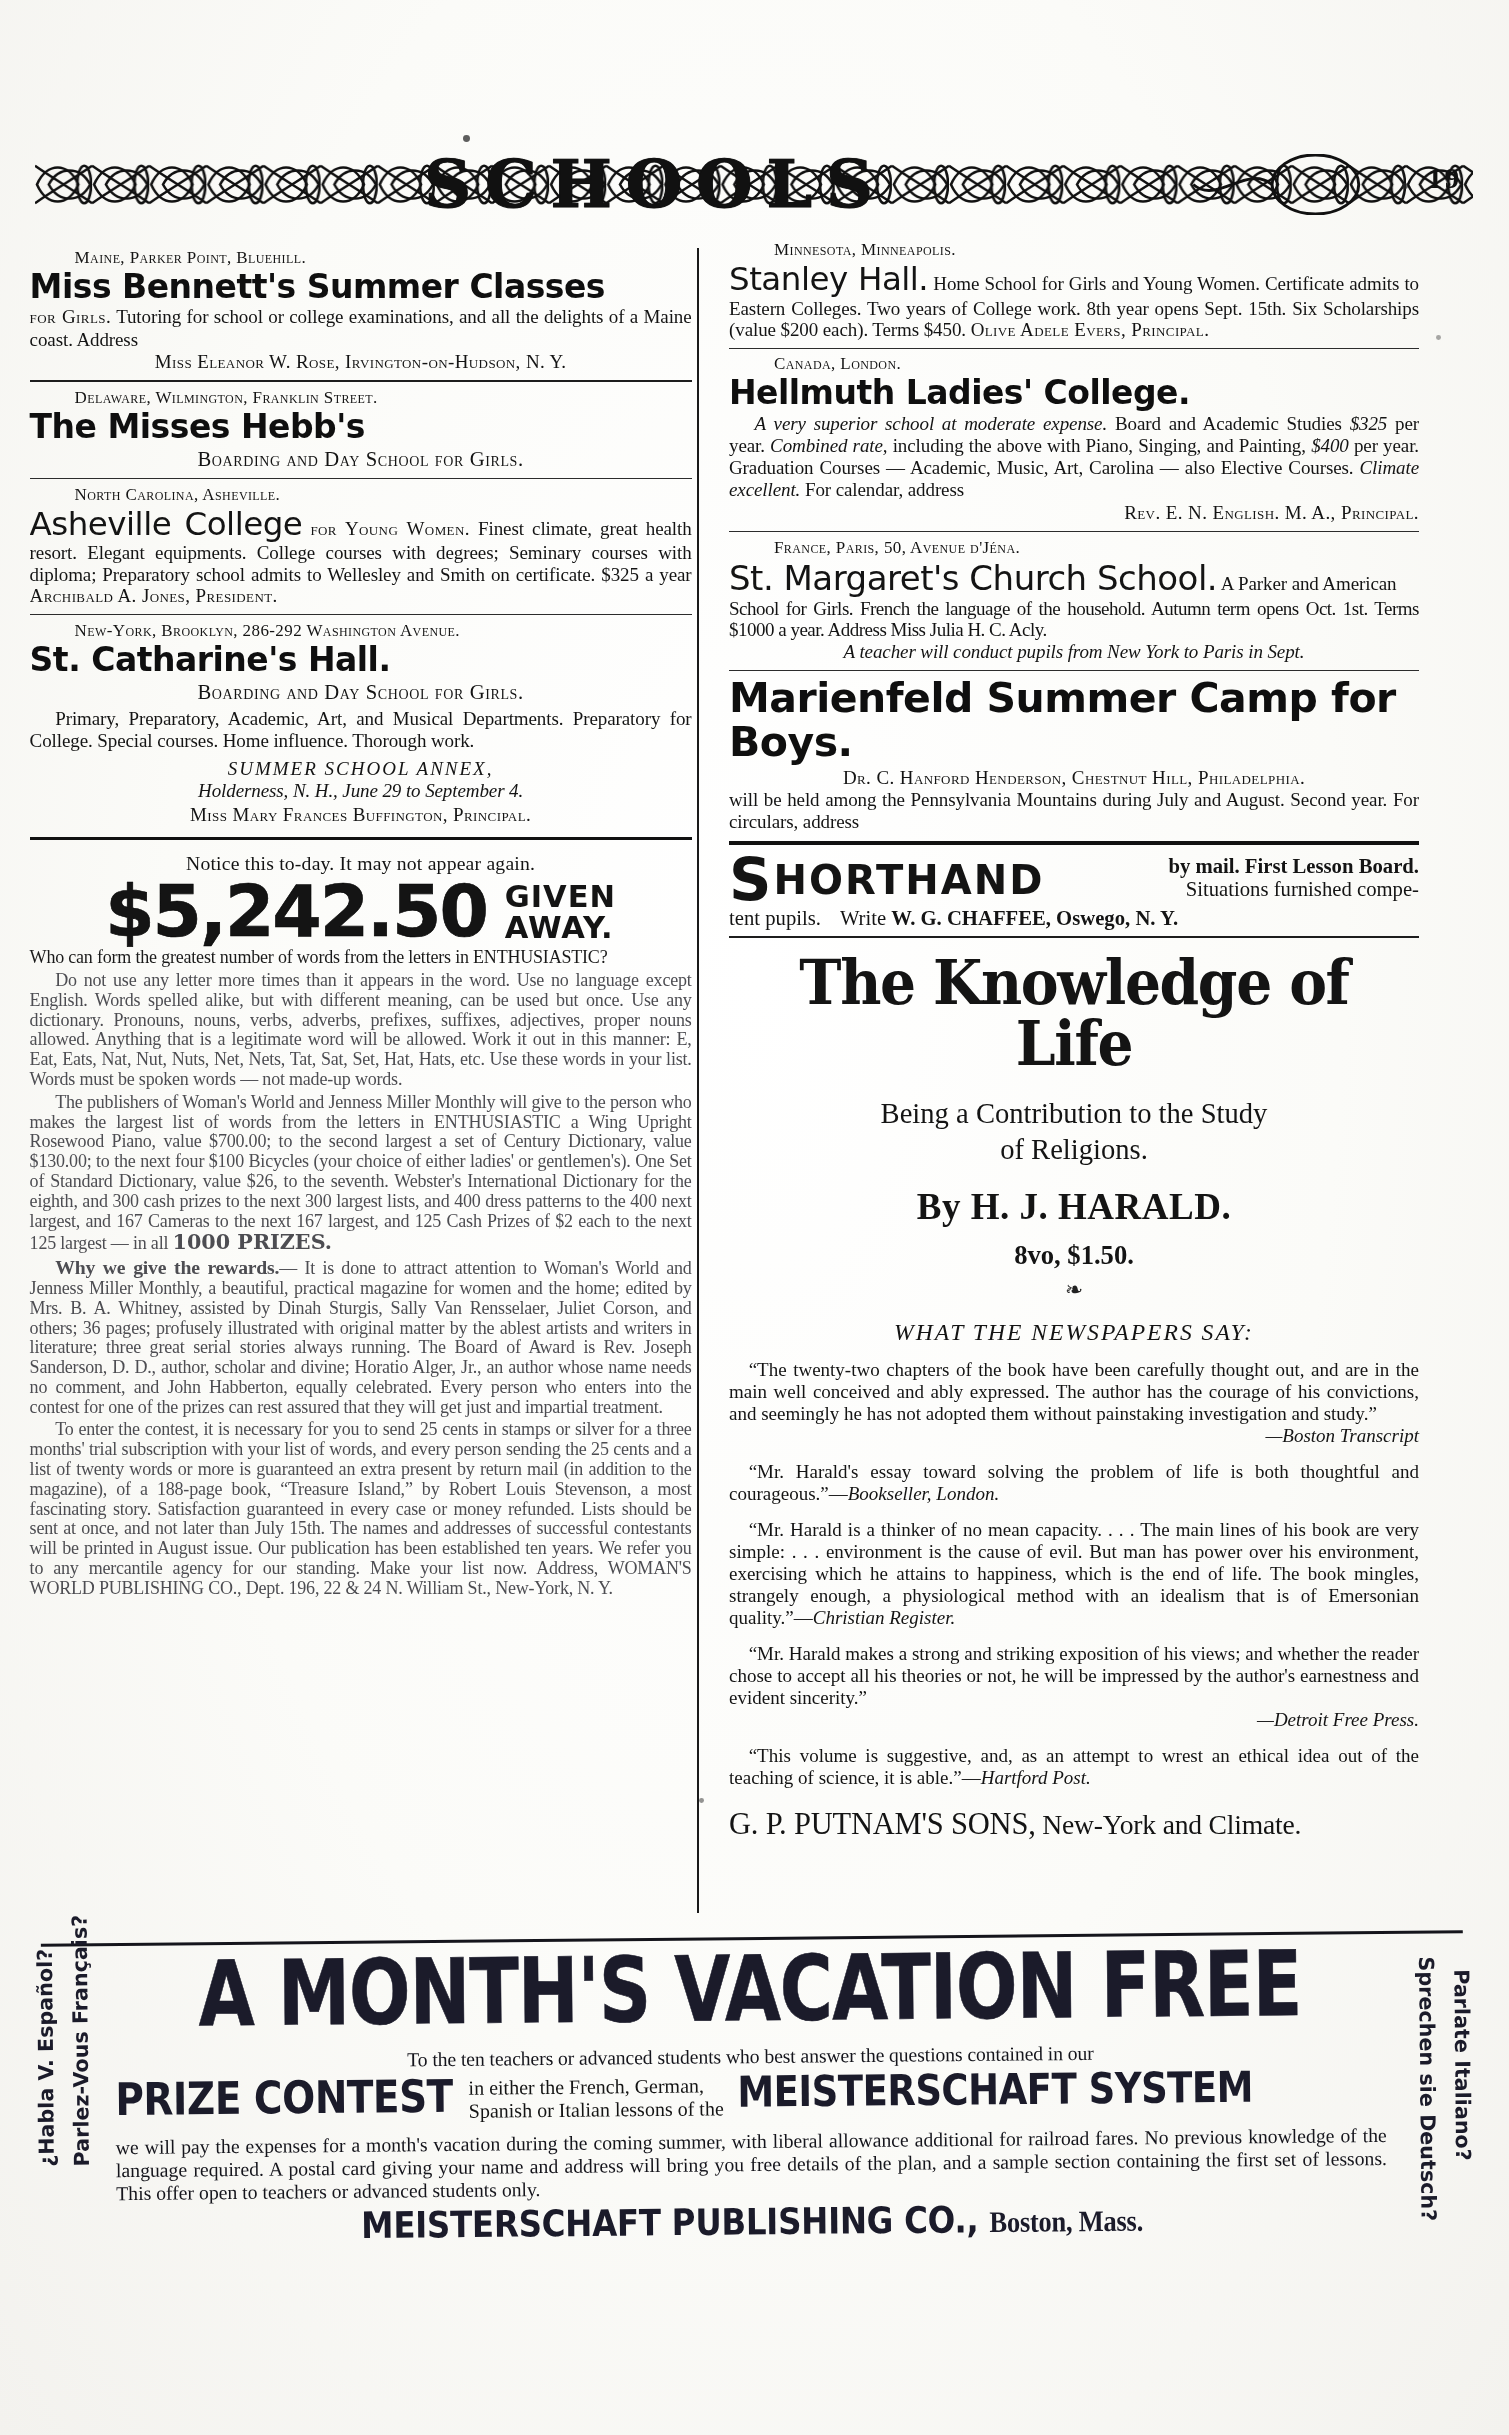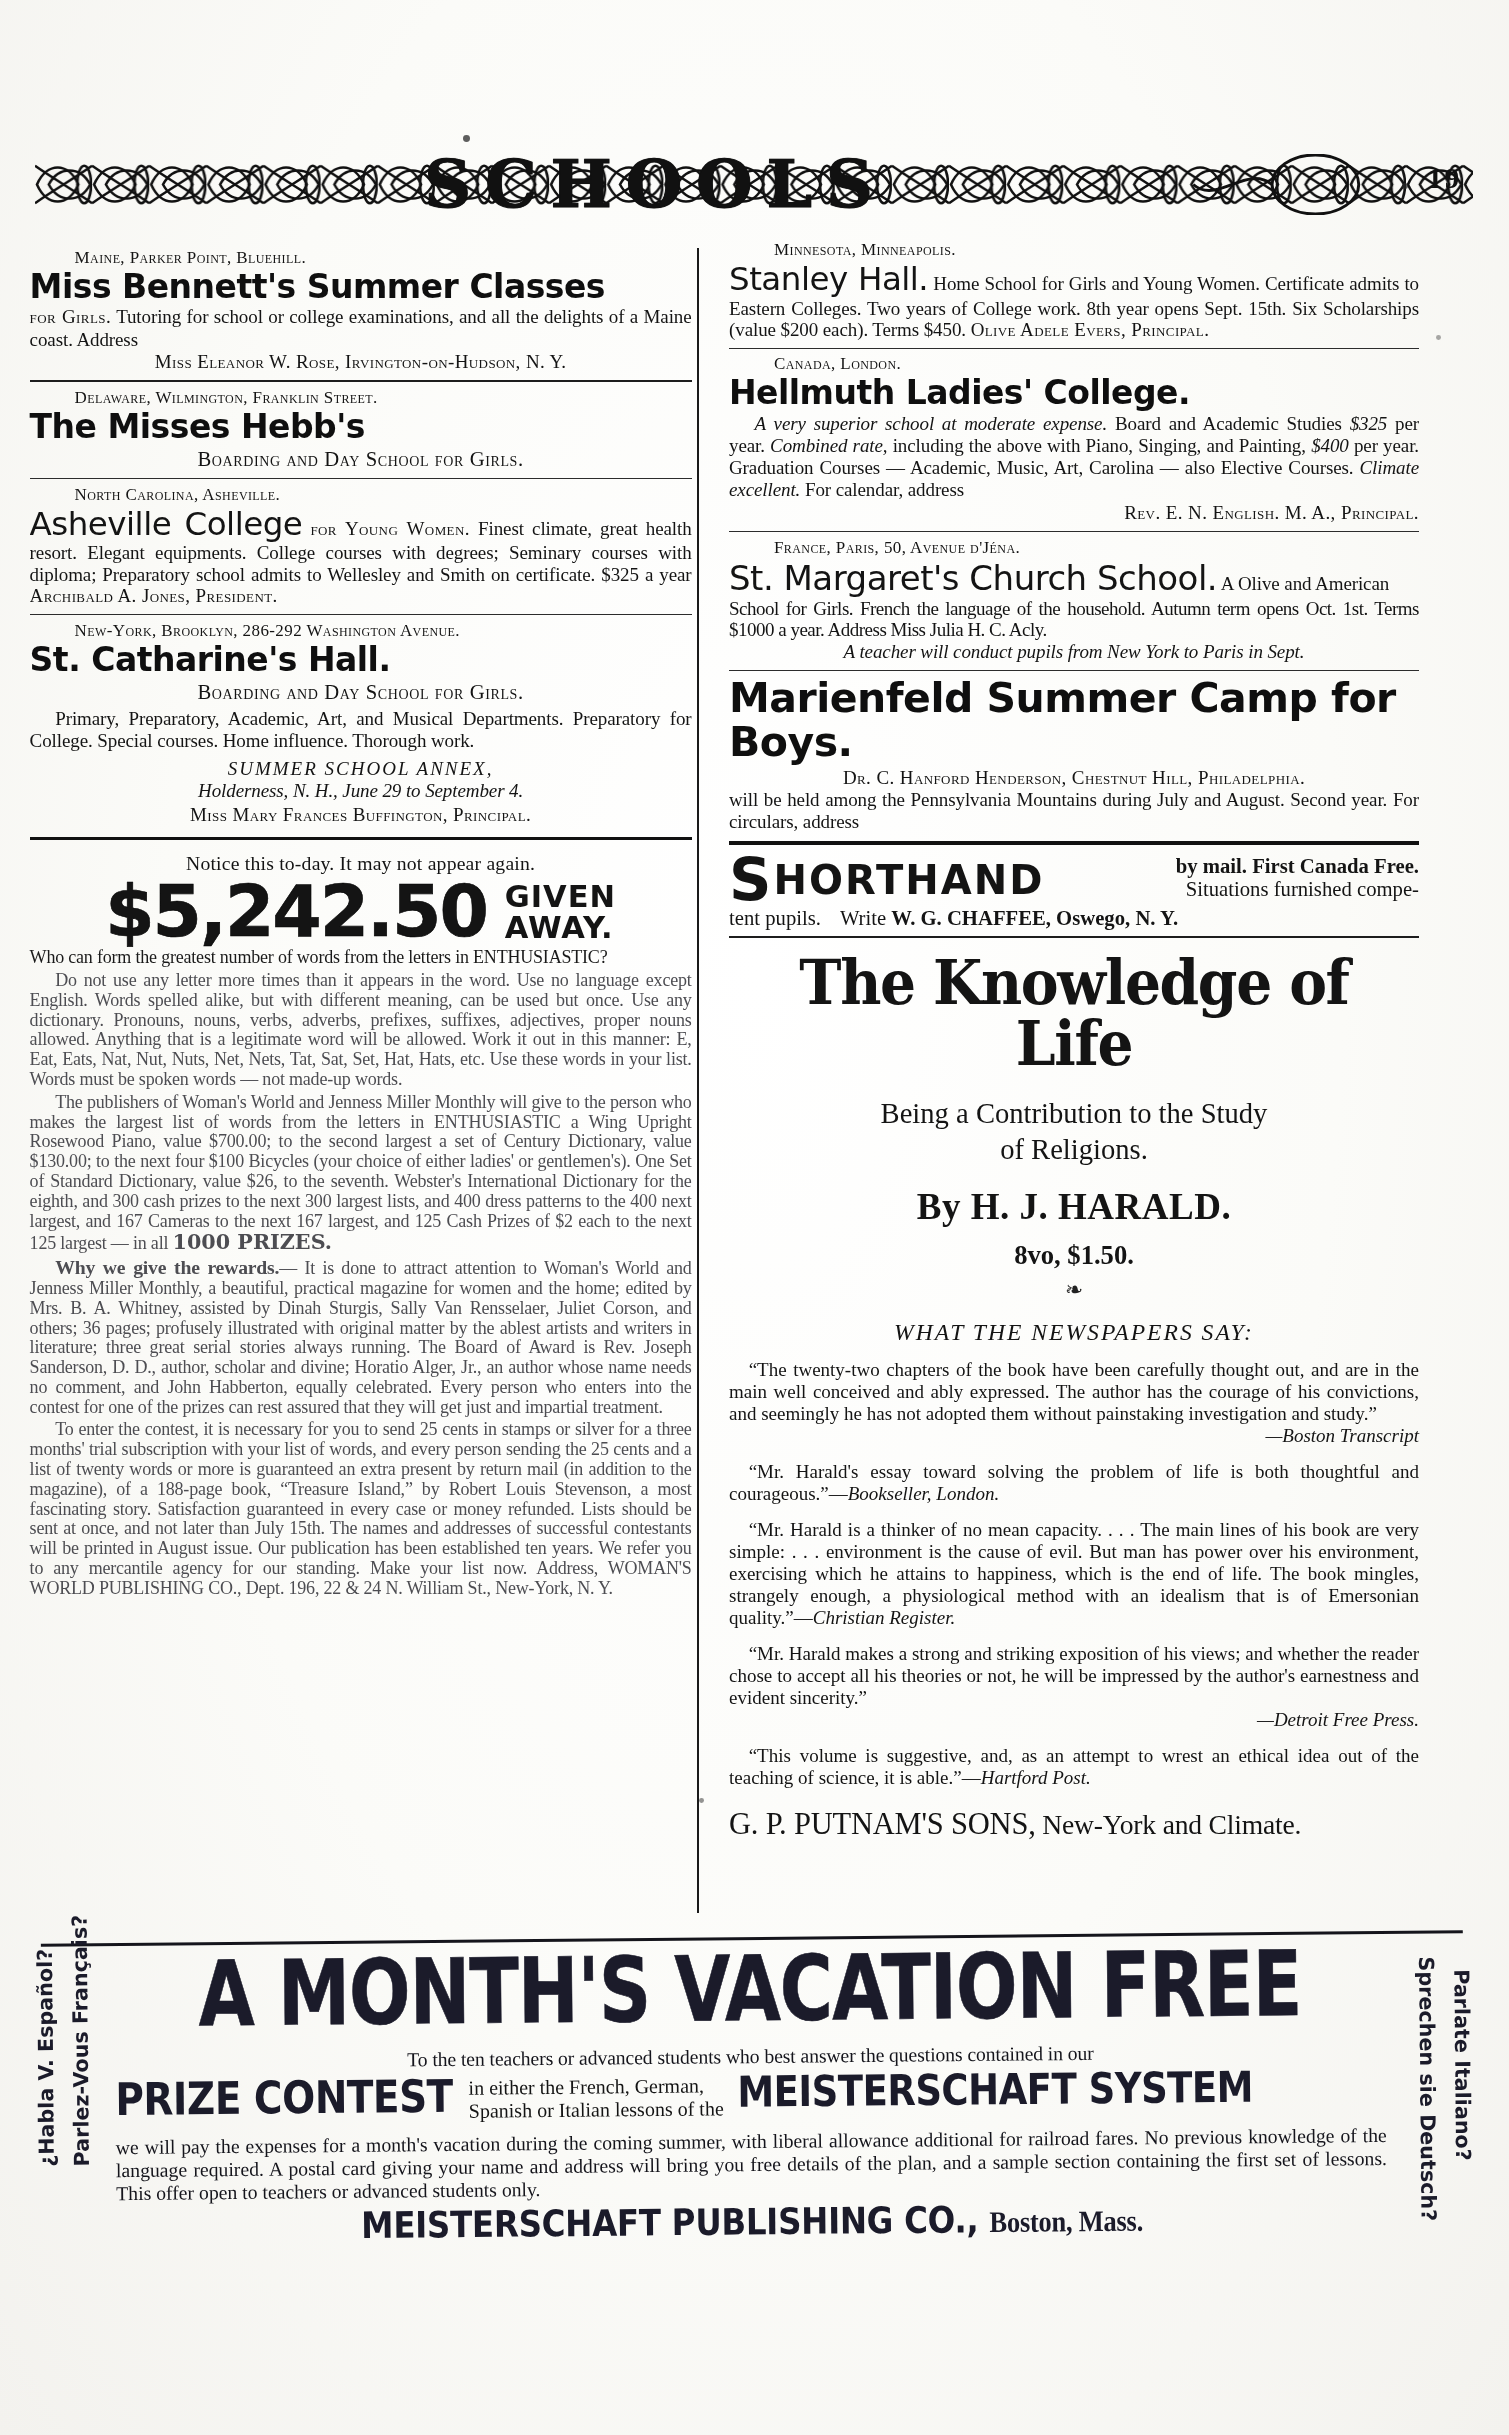--- a/index.html
+++ b/index.html
@@ -300,39 +300,39 @@
         <span>For calendar, address</span>
       </p>
       <p class="body right sc">Rev. E. N. English. M. A., Principal.</p>
     </div>
     <div class="rule thin"></div>
 
     <div>
       <div class="loc sc">France, Paris, 50, Avenue d'Jéna.</div>
       <p class="body tight" style="margin-bottom:1px;">
         <span class="inlinehead" style="font-size:34px;">St. Margaret's Church School.</span>
-        <span>A Olive and American</span>
+        <span>A Parker and American</span>
       </p>
       <p class="body tight" style="letter-spacing:-0.5px;">School for Girls.  French the language of the household.  Autumn term opens Oct. 1st.  Terms $1000 a year.  Address Miss Julia H. C. Acly.</p>
       <p class="body center ital">A teacher will conduct pupils from New York to Paris in Sept.</p>
     </div>
     <div class="rule thin"></div>
 
     <div>
       <div class="schoolname" style="font-size:41px;">Marienfeld Summer Camp for Boys.</div>
       <p class="body center sc">Dr. C. Hanford Henderson, Chestnut Hill, Philadelphia.</p>
       <p class="body">will be held among the Pennsylvania Mountains during July and August.   Second year.   For circulars, address</p>
     </div>
     <div class="rule heavy" style="margin-top:7.9px;"></div>
 
     <div>
       <div class="shorthand-row">
         <div class="sh-big"><span class="sh-s">S</span><span>HORTHAND</span></div>
         <div class="sh-txt">
-          <span class="b" style="display:block;">by mail.  First Canada Free.</span>
+          <span class="b" style="display:block;">by mail.  First Lesson Board.</span>
           <span style="display:block;">Situations furnished compe-</span>
         </div>
       </div>
       <div class="sh-last">
         <span>tent pupils.</span>
         <span style="margin-left:13.8px;">Write</span>
         <span class="b">W. G. CHAFFEE, Oswego, N. Y.</span>
       </div>
     </div>
     <div class="rule" style="margin-top:5.9px;"></div>

